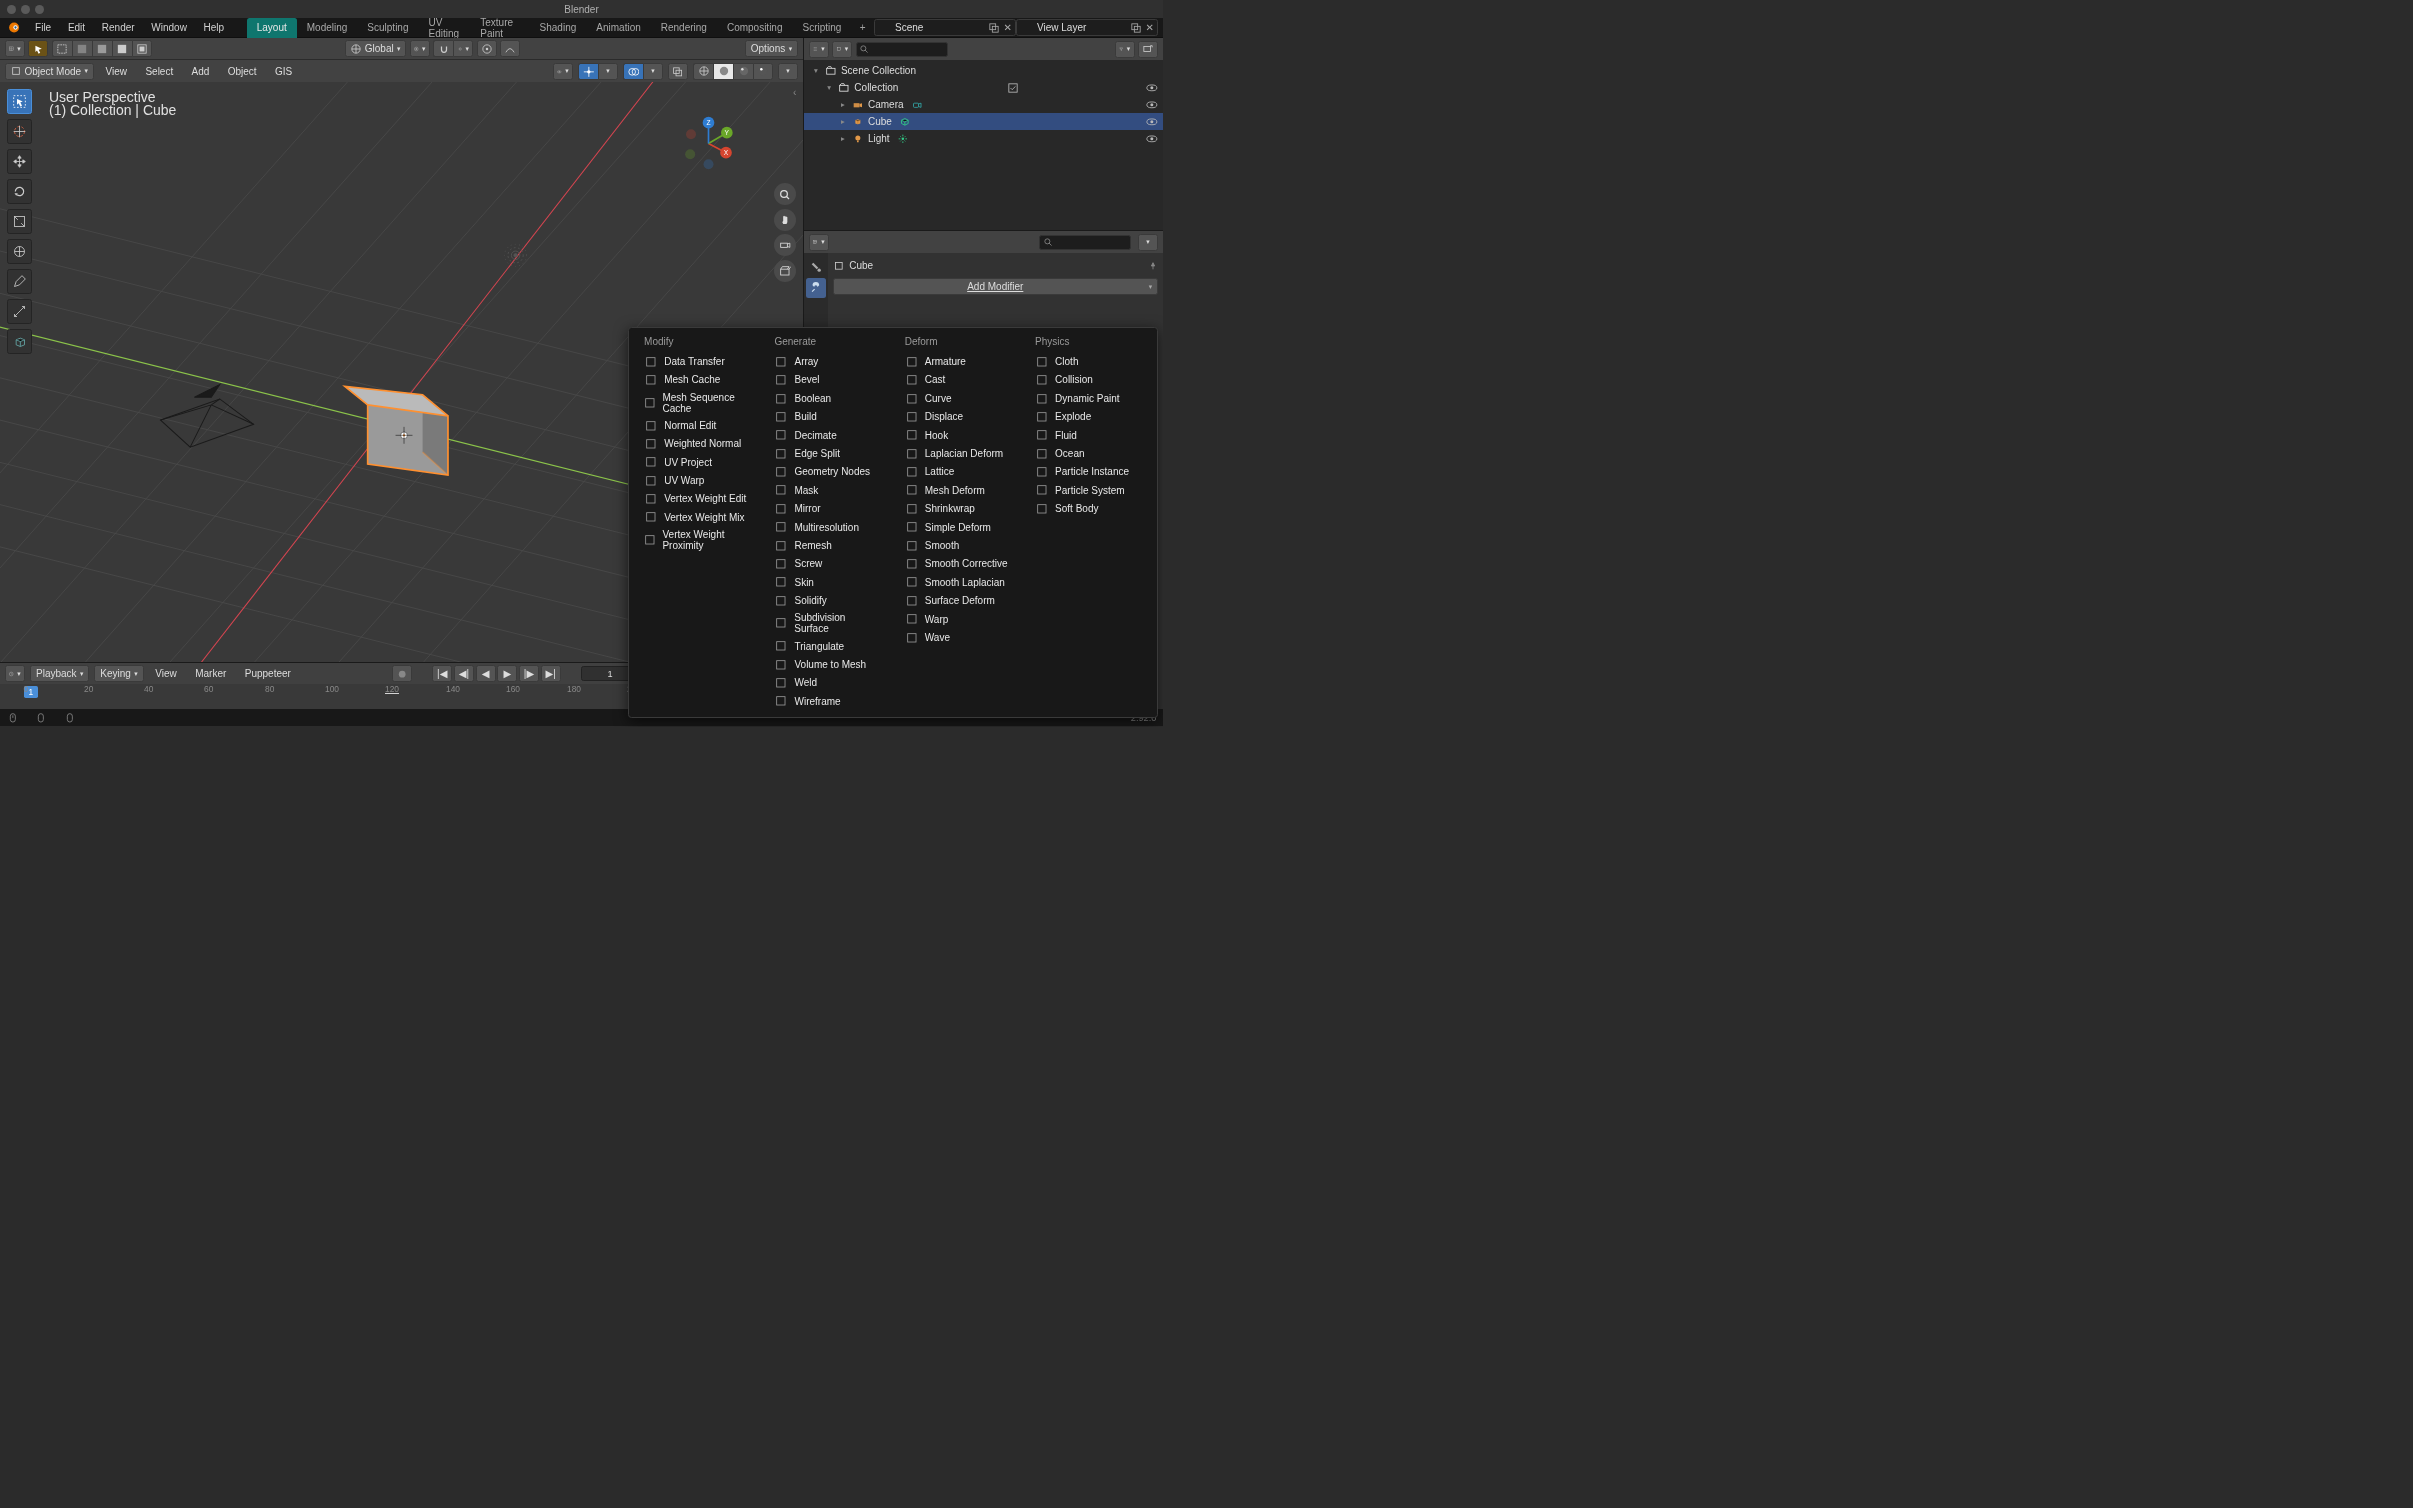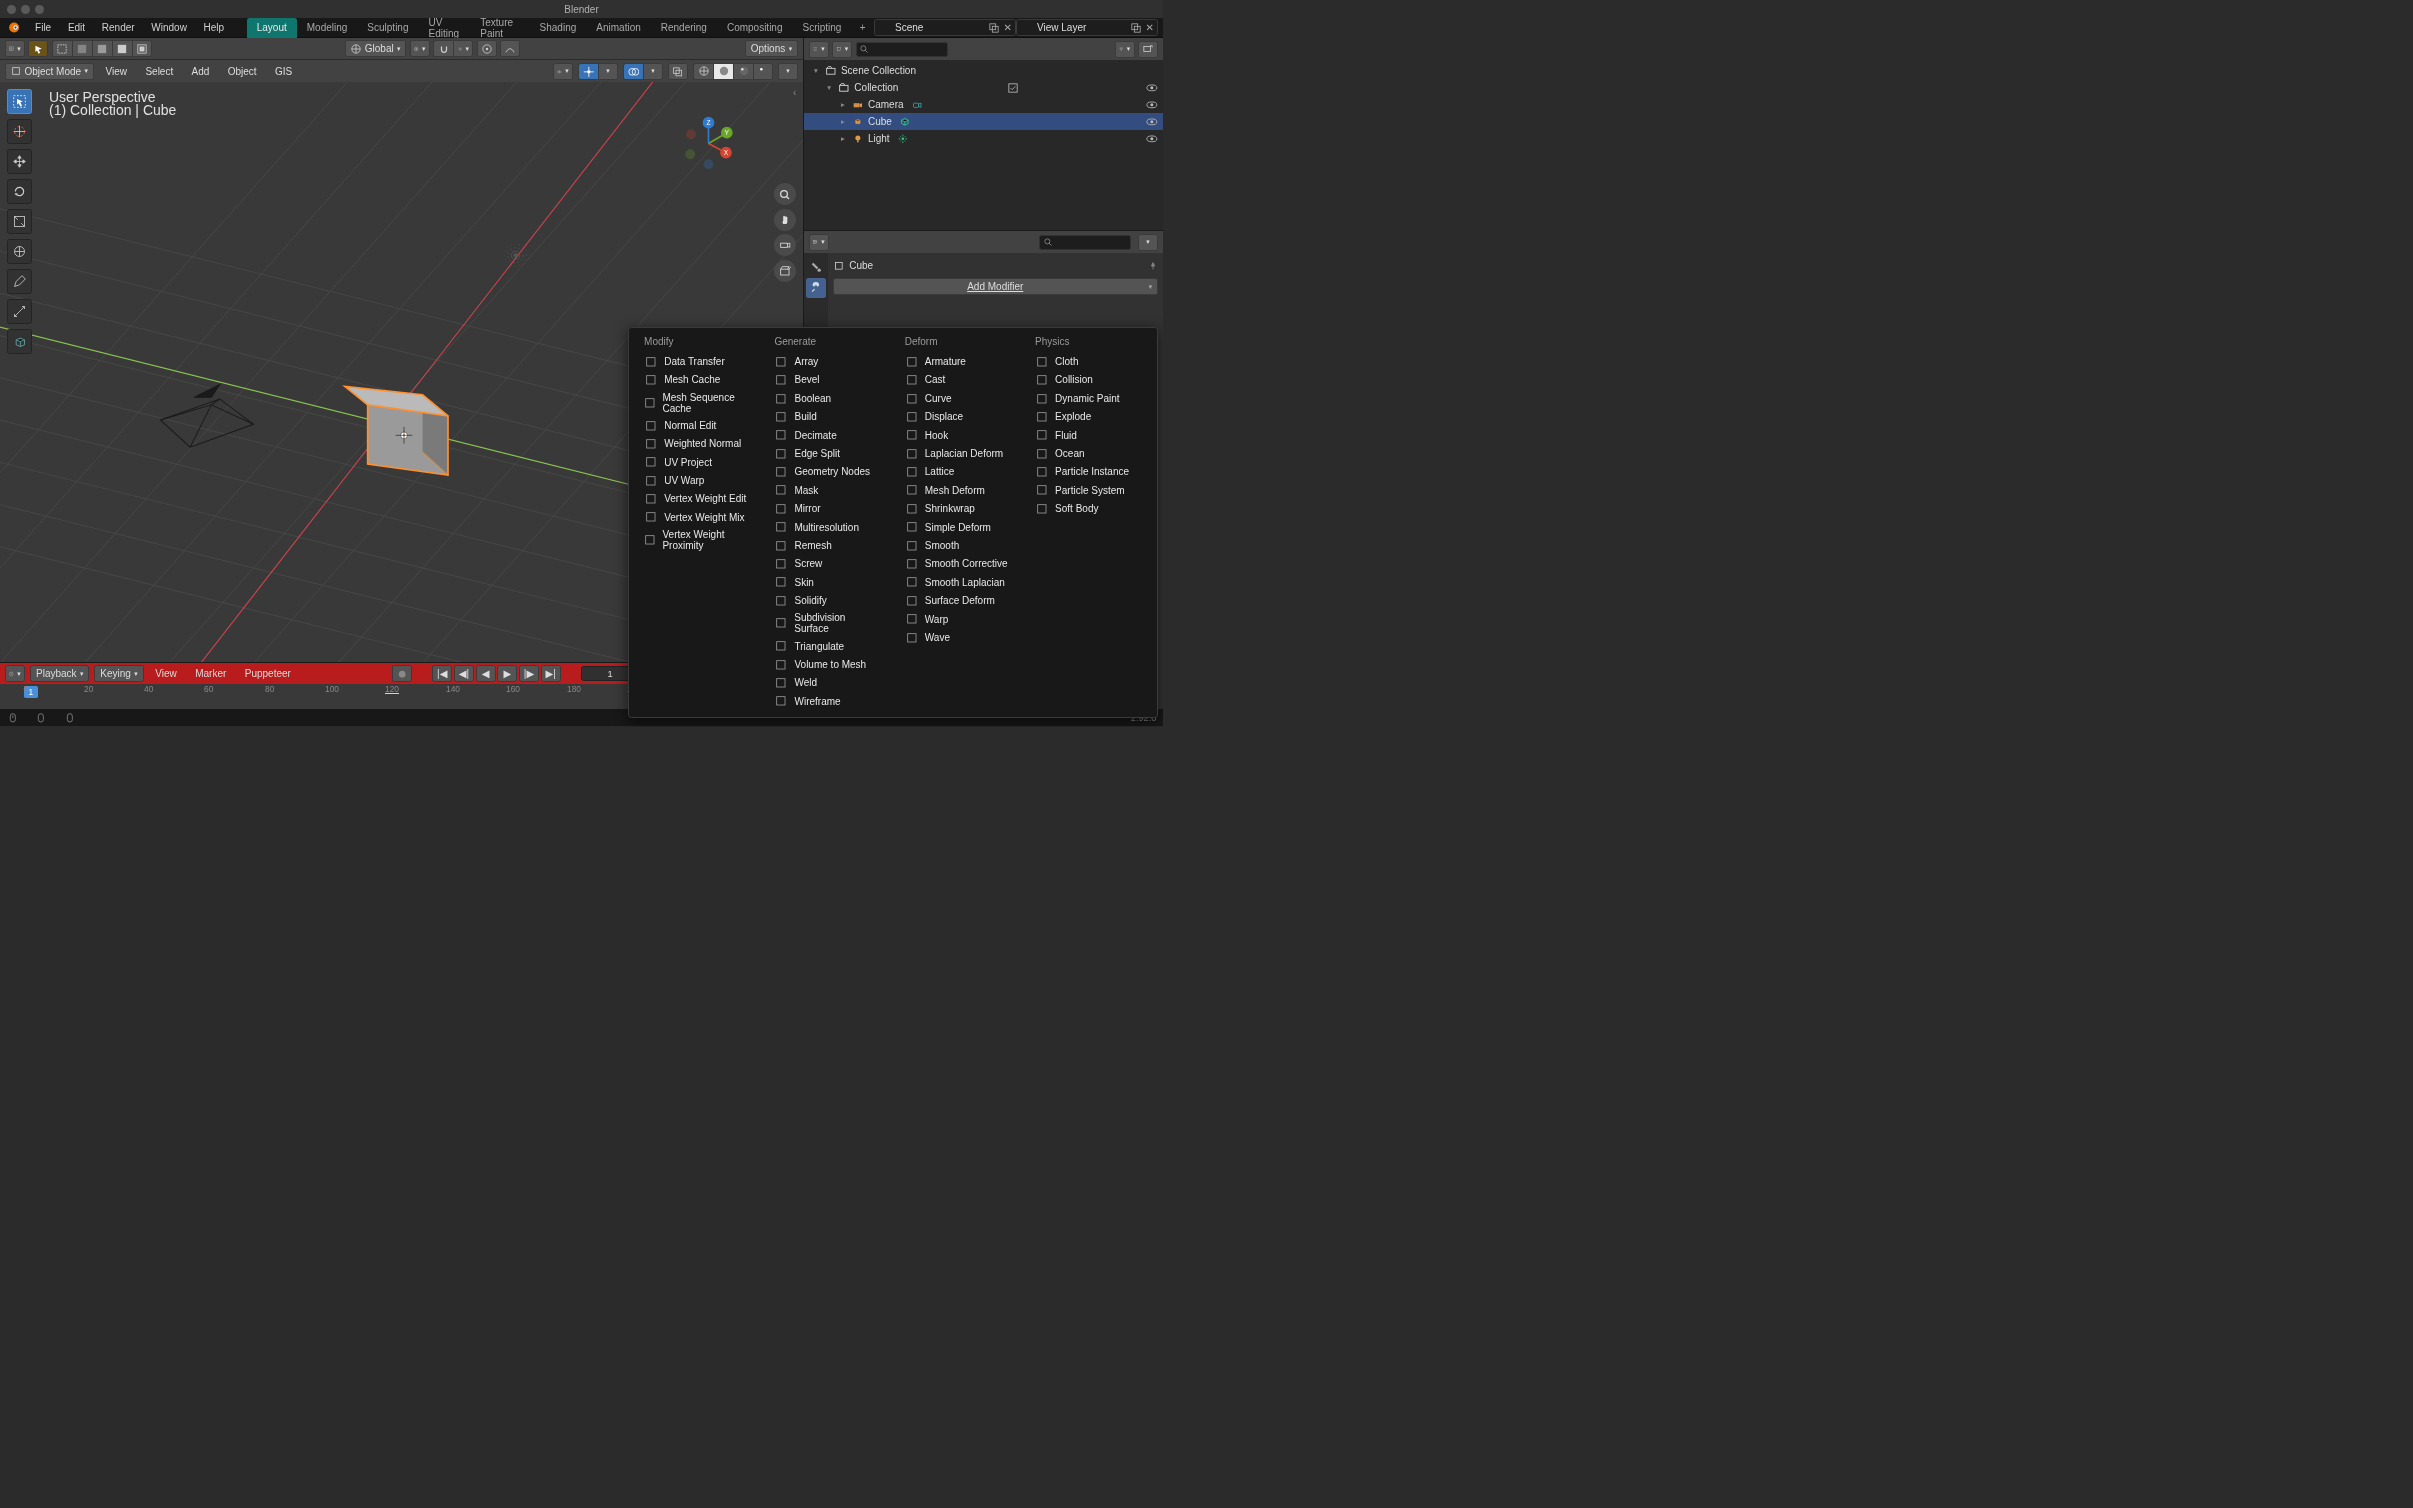--- a/index.html
+++ b/index.html
@@ -55,21 +55,21 @@
 .vp-navbtn { width: 22px; height: 22px; background: #4a4a4a; border-radius: 11px; display: flex; align-items: center; justify-content: center; cursor: pointer; }
 .vp-collapse { position: absolute; right: 1.7px; top: 1.7px; width: 8.4px; height: 17px; cursor: pointer; color: #888; display:flex; align-items:center;}
 
 .axes-gizmo circle.bg{opacity:.25}
 
 
 .scene3d { position: absolute; inset: 0; }
 
 
 .timeline { height: 47px; background: #2b2b2b; border-top: 0.8px solid #1a1a1a; display: flex; flex-direction: column; }
-.tl-header { height: 21px; background: #b91c1c; display: flex; align-items: center; padding: 0 5px; gap: 5px; }
+.tl-header { height: 21px; background: #404040; display: flex; align-items: center; padding: 0 5px; gap: 5px; }
 .tl-track { flex: 1; background: #393939; position: relative; display: flex; align-items: center; }
 .tl-tick { position: absolute; top: 0; bottom: 0; display: flex; flex-direction: column; align-items: center; }
 .tl-tick-label { font-size: 8.4px; color: #888; }
 .tl-playhead { position: absolute; left: 23.5px; top: 1.7px; background: #4a8fd9; color: #fff; font-size: 8.4px; padding: 0.8px 5px; border-radius: 1.7px; }
 .tl-transport { display: flex; gap: 1.7px; margin-left: auto; margin-right: auto; }
 .tl-frame-input { width: 54px; height: 15px; background: #303030; border: 0.8px solid #222; color: #ddd; text-align: center; border-radius: 2.5px; font-size:9.2px;}
 
 
 .statusbar { height: 17px; background: #181818; display: flex; align-items: center; padding: 0 6.7px; gap: 17px; color: #888; font-size: 9.2px; }
 .statusbar .ver { margin-left: auto; }

